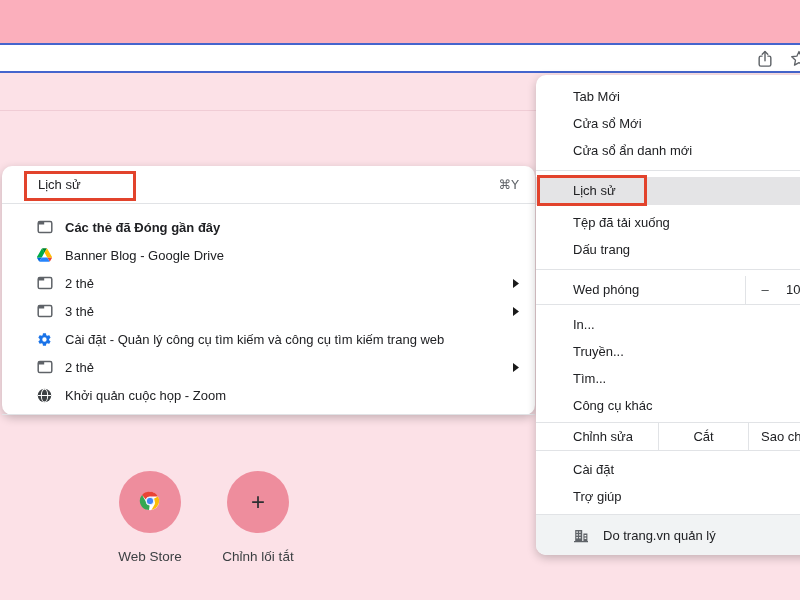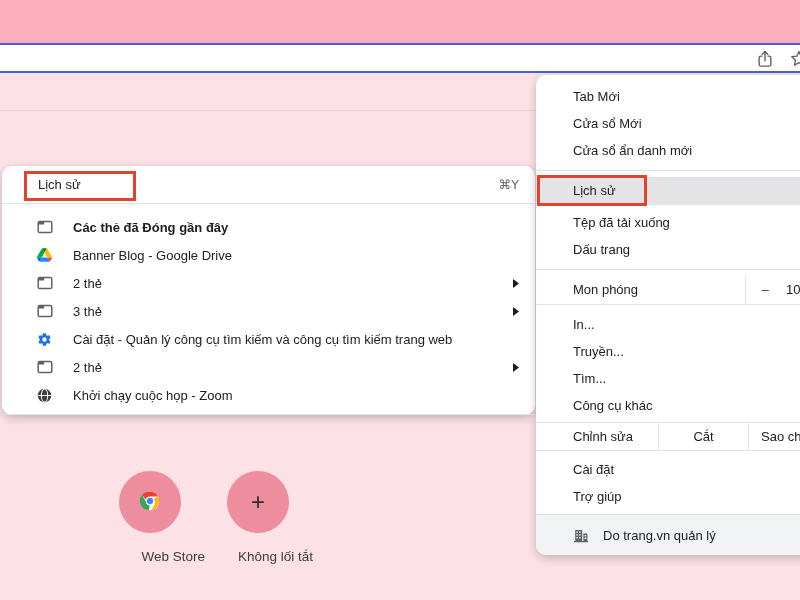--- a/index.html
+++ b/index.html
@@ -17,38 +17,38 @@
   
   .tabband{position:absolute;left:0;top:0;width:800px;height:43px;background:var(--top_pink)}
   .toolbar{position:absolute;left:0;top:43px;width:800px;height:30px;background:#fff;
            border-top:2px solid var(--accent_blue);border-bottom:2px solid var(--accent_blue)}
   .tb-ic{position:absolute;top:4px;width:20px;height:20px}
   .page-split{position:absolute;left:0;top:110px;width:800px;height:1px;background:rgba(160,60,85,.12)}
 
   
   .circ{position:absolute;top:471px;width:62px;height:62px;border-radius:50%;
         background:var(--circle_pink);display:flex;align-items:center;justify-content:center;z-index:1;cursor:pointer}
-  .circ-label{position:absolute;top:549px;width:110px;text-align:right;font-size:13.5px;color:#3c4043;z-index:1}
+  .circ-label{position:absolute;top:549px;width:110px;text-align:center;font-size:13.5px;color:#3c4043;z-index:1}
   .plus{font-size:24px;font-weight:400;color:#2d2f31;line-height:1}
 
   
   .menu{position:absolute;background:#fff;box-shadow:0 3px 10px rgba(0,0,0,.22);z-index:2}
   .sep{height:1px;background:var(--sep)}
   .ic{width:17px;display:inline-flex;justify-content:center;flex:0 0 17px}
   .arrow svg{display:block}
   .shortcut{color:var(--text_muted);font-size:12.5px}
 
   
   #history-menu{left:2px;top:166px;width:533px;border-radius:10px}
   #history-menu .hdr{position:relative;height:38px;line-height:38px;padding-left:36px;border-bottom:1px solid var(--sep)}
   #history-menu .hdr .shortcut{position:absolute;right:16px;top:0}
   .redbox{position:absolute;border:3px solid var(--highlight_red);pointer-events:none;z-index:3}
   #history-menu .redbox{left:22px;top:5px;width:112px;height:30px}
   #history-menu .list{padding:9px 0 0}
-  .litem{height:28px;display:flex;align-items:center;gap:20px;padding:0 16px 0 34px;cursor:pointer}
+  .litem{height:28px;display:flex;align-items:center;gap:12px;padding:0 16px 0 34px;cursor:pointer}
   .litem .lbl{white-space:nowrap}
   .litem .sp{flex:1}
   .bold{font-weight:700}
   #history-menu .foot-sep{margin-top:5px}
   .empty{height:33px;line-height:33px;padding-left:36px;color:var(--text_disabled);margin-bottom:5px}
 
   
   #chrome-menu{left:536px;top:75px;width:300px;border-radius:10px 0 0 10px;padding-top:8px}
   .ritem{height:27px;line-height:27px;padding-left:37px;cursor:pointer;white-space:nowrap}
   #chrome-menu .sep{margin:6px 0}
@@ -96,21 +96,21 @@
       <path fill="#fbbc05" d="M20.66 7a10 10 0 0 1-7.08 14.75l3.57-6.18A5 5 0 0 0 17 12a5 5 0 0 0-.67-2.5z"></path>
       <path fill="#34a853" d="M10.92 21.94A10 10 0 0 1 3.35 5.45l3.97 6.87a5 5 0 0 0 4.27 4.63z"></path>
       <circle cx="12" cy="12" r="4.1" fill="#4285f4" stroke="#fff" stroke-width="1"></circle>
     </svg>
   </span>
 </div>
 <div class="circ" style="left:227px">
   <span class="plus">+</span>
 </div>
 <div class="circ-label" style="left:95px">Web Store</div>
-<div class="circ-label" style="left:203px">Không lối tắt</div>
+<div class="circ-label" style="left:203px">Chỉnh lối tắt</div>
 
 <svg width="0" height="0" style="position:absolute">
   <defs>
     <g id="i-tab">
       <rect x="1.2" y="2.6" width="13.6" height="11" rx="1.6" fill="none" stroke="#5f6368" stroke-width="1.5"></rect>
       <path d="M1.2 5.4V4.2a1.6 1.6 0 0 1 1.6-1.6h4.4v2.8z" fill="#5f6368"></path>
     </g>
     <g id="i-drive">
       <path fill="#0066da" d="M6.6 66.85 10.45 73.5c.8 1.4 1.95 2.5 3.3 3.3l13.75-23.8H0c0 1.55.4 3.1 1.2 4.5z"></path>
       <path fill="#00ac47" d="M43.65 25 29.9 1.2c-1.35.8-2.5 1.9-3.3 3.3L1.2 48.35A9.06 9.06 0 0 0 0 52.85h27.5z"></path>
@@ -218,40 +218,40 @@
             <use href="#i-caret"></use>
           </svg>
         </span>
     </div>
     <div class="litem">
       <span class="ic">
           <svg width="15" height="15" viewBox="0 0 16 16">
             <use href="#i-globe"></use>
           </svg>
         </span>
-      <span class="lbl">Khởi chạy cuộc họp - Zoom</span>
+      <span class="lbl">Khởi quản cuộc họp - Zoom</span>
     </div>
   </div>
   <div class="sep foot-sep"></div>
 </div>
 
 <div class="menu" id="chrome-menu">
   <div class="ritem">Tab Mới</div>
   <div class="ritem">Cửa sổ Mới</div>
   <div class="ritem">Cửa sổ ẩn danh mới</div>
   <div class="sep"></div>
   <div class="hl-row">
     <span>Lịch sử</span>
     <div class="redbox"></div>
   </div>
   <div class="ritem">Tệp đã tải xuống</div>
   <div class="ritem">Dấu trang</div>
   <div class="sep"></div>
   <div class="zoomrow">
-    <span>Mon phóng</span>
+    <span>Wed phóng</span>
     <span class="zr">
       <span class="minus">–</span>
       <span>100%</span>
     </span>
   </div>
   <div class="sep tight"></div>
   <div class="ritem">In...</div>
   <div class="ritem">Truyền...</div>
   <div class="ritem">Tìm...</div>
   <div class="ritem">Công cụ khác</div>

